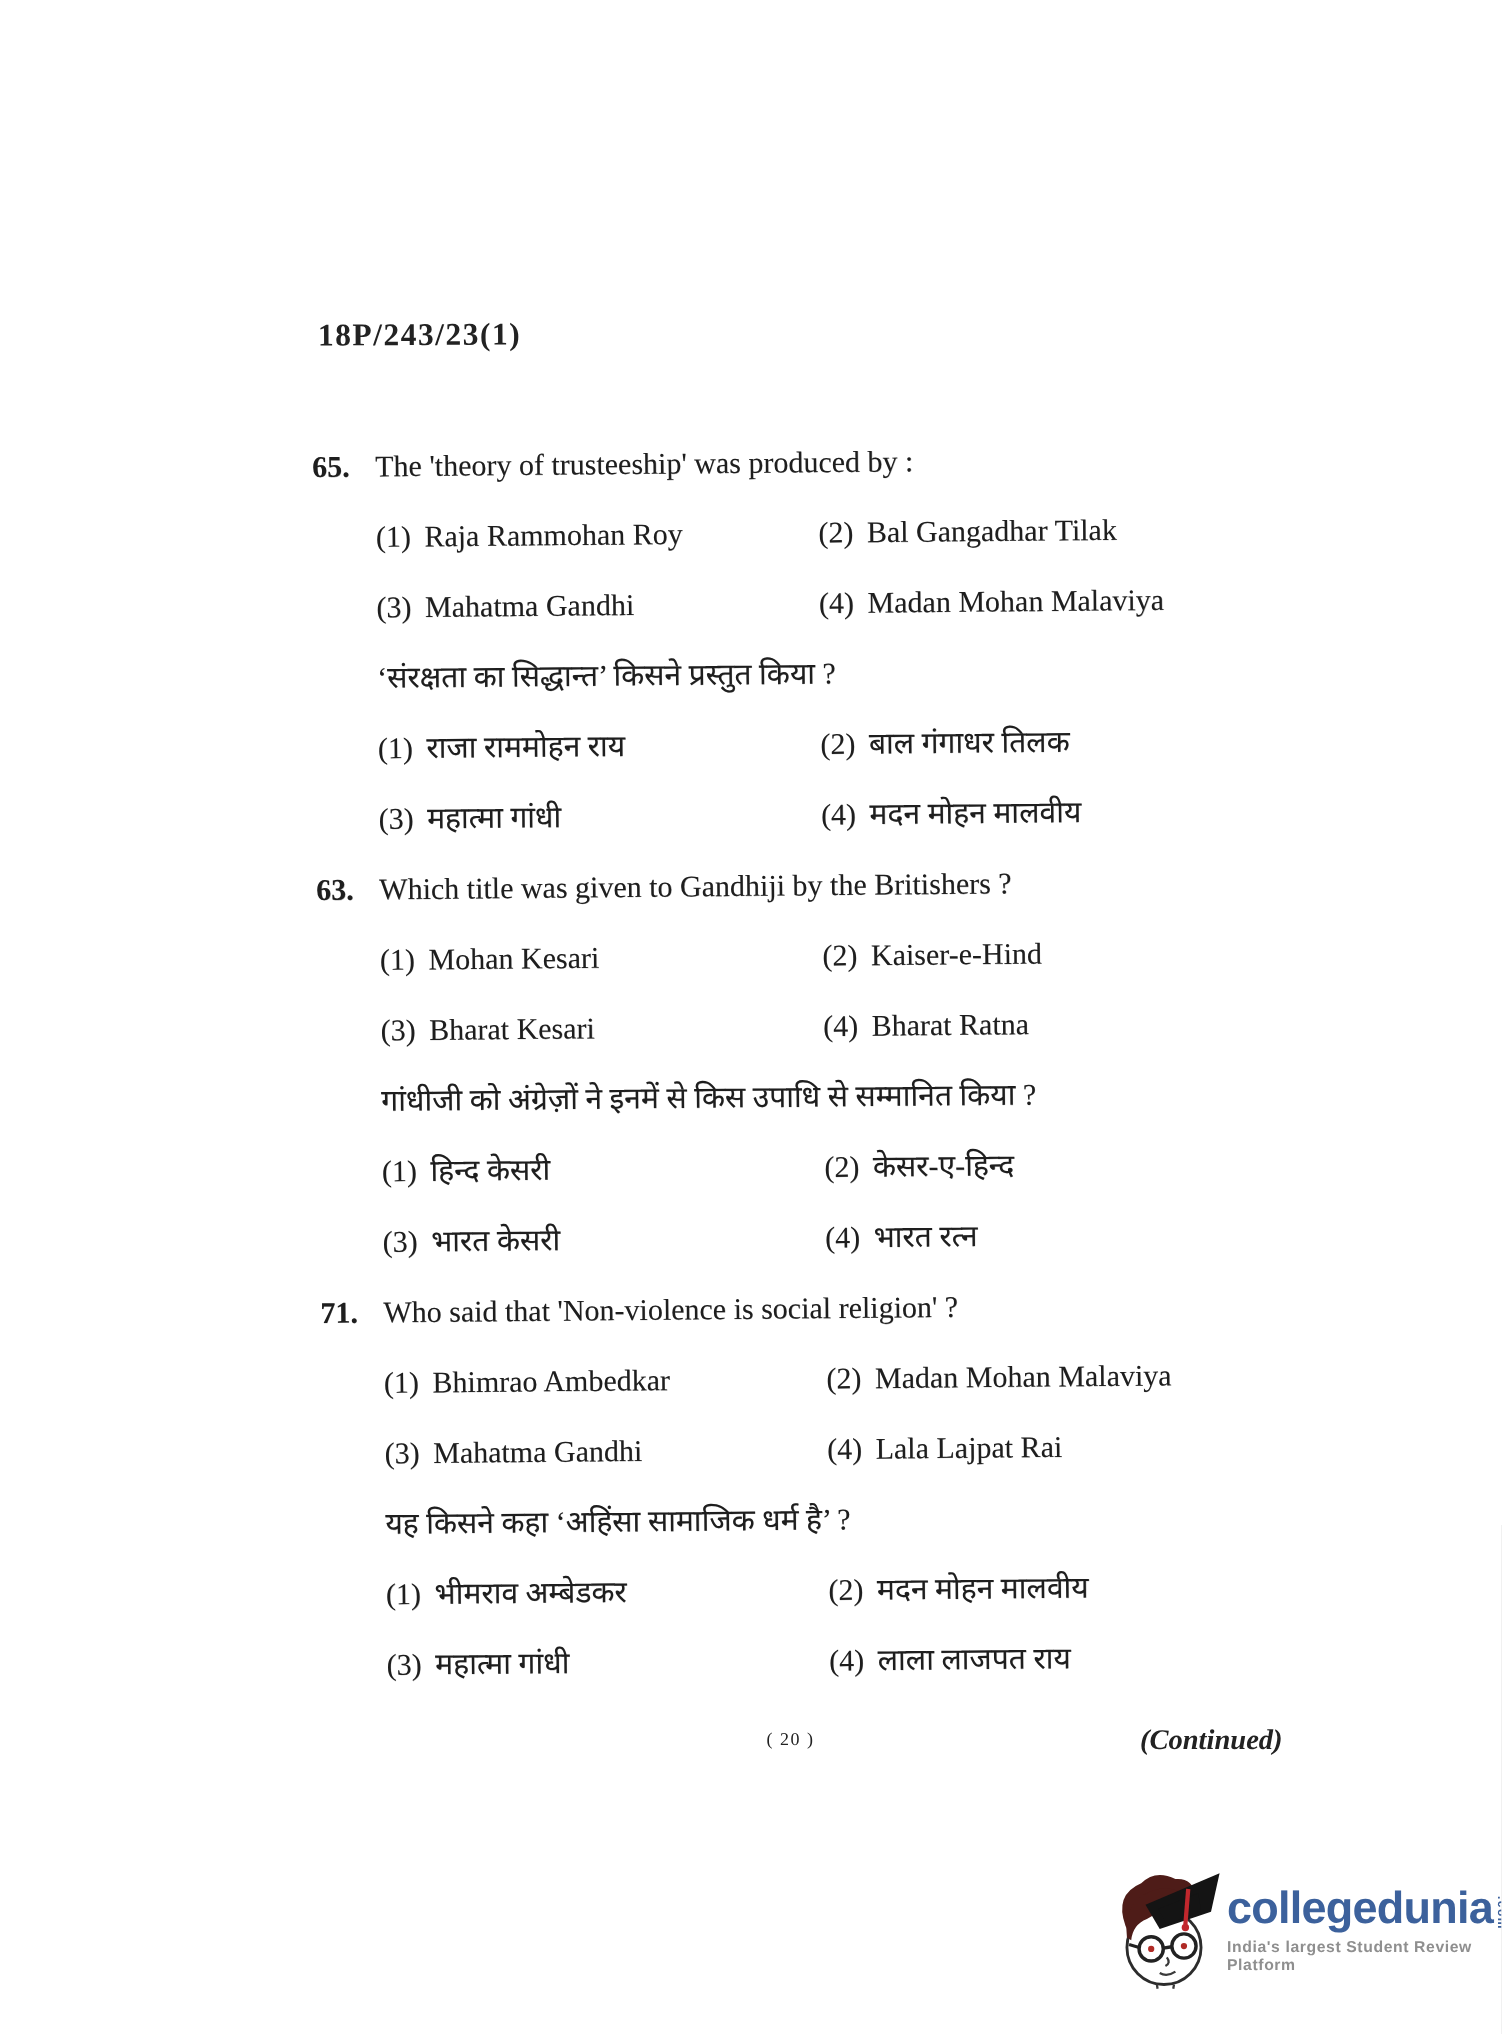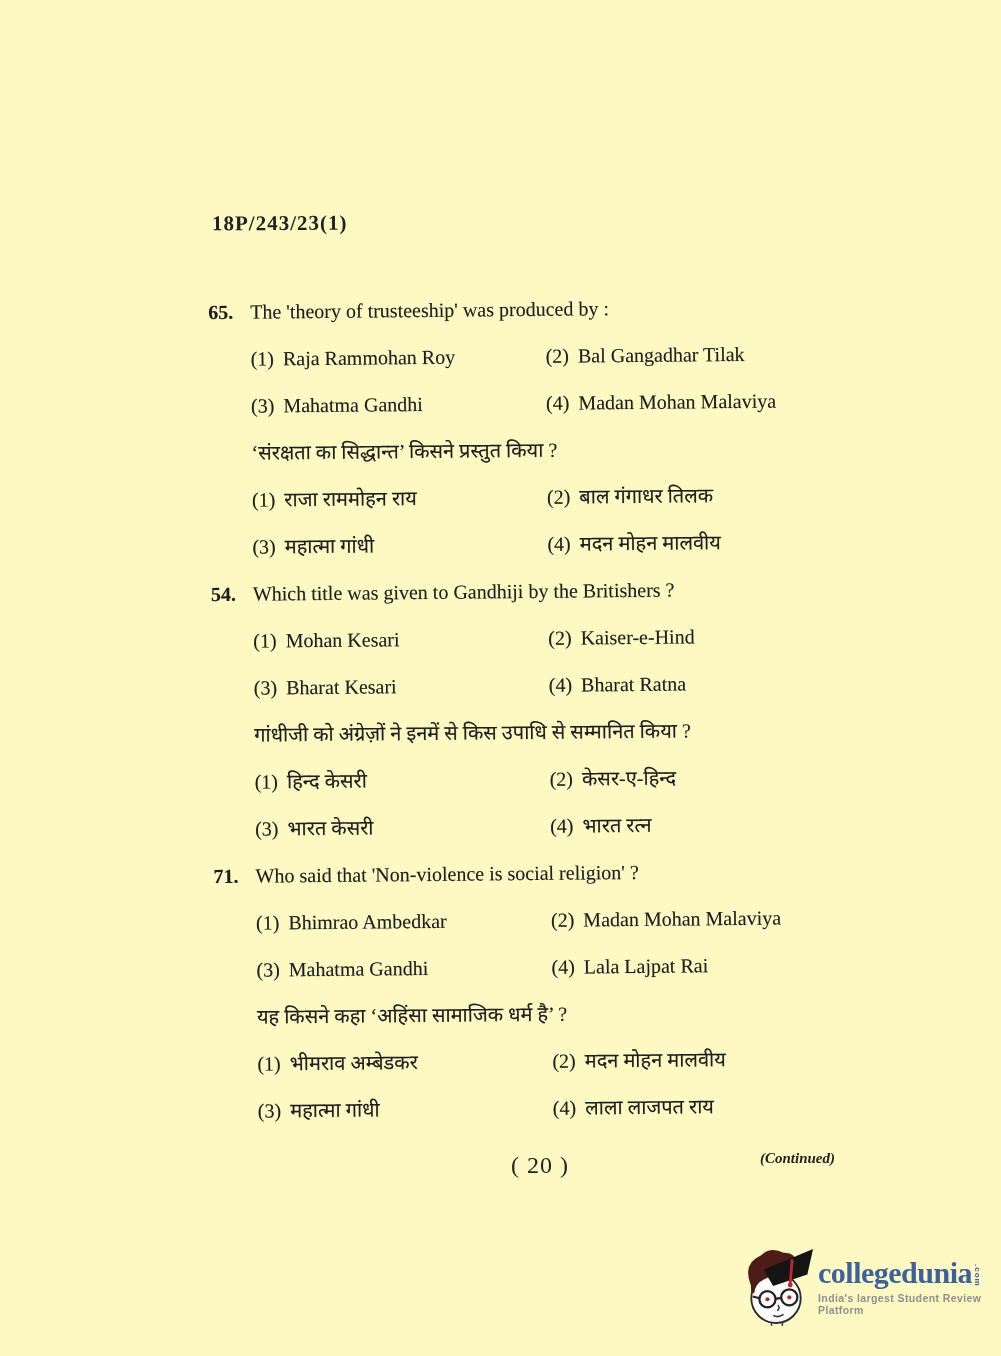--- a/index.html
+++ b/index.html
@@ -1,21 +1,21 @@
 <!DOCTYPE html>
 <html><head>
 <meta charset="utf-8">
 <style>
   * { margin:0; padding:0; box-sizing:border-box; }
   html,body { background:#e8e8e8; }
   .page {
     position:relative;
     width:1001px; height:1356px;
     margin:0 auto;
-    background:#fef9c3;
+    background:#ffffff;
     overflow:hidden;
     font-family:"Liberation Serif","DejaVu Serif",serif;
     color:#1e1e1e;
   }
   
   .header-code {
     position:absolute; left:212px; top:211px;
     font-size:21px; font-weight:700; letter-spacing:1px;
     color:#222;
     transform:rotate(-0.3deg);
@@ -30,25 +30,25 @@
   .q-num { width:42px; flex:0 0 42px; font-weight:700; }
   .q-text { font-weight:500; }
   .opts { padding-left:42px; display:grid; grid-template-columns:295px auto; }
   .opt  { white-space:nowrap; }
   .o-num { display:inline-block; margin-right:9px; }
   .hi-row { padding-left:42px; }
   .hindi { font-size:20px; }
   
   .page-num {
     position:absolute; left:511px; top:1152px;
-    font-size:24px; letter-spacing:1px; color:#222;
+    font-size:12px; letter-spacing:1px; color:#222;
   }
   .continued {
     position:absolute; left:760px; top:1150px;
-    font-size:15px; font-weight:700; font-style:italic; color:#222;font-family:Liberation Serif, serif;
+    font-size:19px; font-weight:700; font-style:italic; color:#222;font-family:Liberation Serif, serif;
   }
   
   .logo {
     position:absolute; left:738px; top:1242px;
     display:flex; align-items:flex-start;
     font-family:"Liberation Sans","DejaVu Sans",sans-serif;
   }
   .mascot { flex:0 0 auto; margin-top:2px; }
   .logo-text { margin-left:4px; margin-top:16px; }
   .brand-line { display:flex; align-items:flex-start; }
@@ -94,21 +94,21 @@
         <span class="opt"><span class="o-num">(2)</span><span>बाल गंगाधर तिलक</span></span>
       </div>
       <div class="row opts hindi">
         <span class="opt"><span class="o-num">(3)</span><span>महात्मा गांधी</span></span>
         <span class="opt"><span class="o-num">(4)</span><span>मदन मोहन मालवीय</span></span>
       </div>
     </div>
 
     <div>
       <div class="row q-head">
-        <span class="q-num">54.</span>
+        <span class="q-num">63.</span>
         <span class="q-text">Which title was given to Gandhiji by the Britishers ?</span>
       </div>
       <div class="row opts">
         <span class="opt"><span class="o-num">(1)</span><span>Mohan Kesari</span></span>
         <span class="opt"><span class="o-num">(2)</span><span>Kaiser-e-Hind</span></span>
       </div>
       <div class="row opts">
         <span class="opt"><span class="o-num">(3)</span><span>Bharat Kesari</span></span>
         <span class="opt"><span class="o-num">(4)</span><span>Bharat Ratna</span></span>
       </div>
@@ -168,20 +168,20 @@
         <line x1="22.5" y1="57" x2="15.5" y2="55" stroke="#222222" stroke-width="2.2"></line>
         <circle cx="31" cy="58" r="2.2" fill="#b02a25"></circle>
         <circle cx="54" cy="56" r="2.2" fill="#b02a25"></circle>
         <path d="M42 64 Q45 68 41 70" stroke="#3a3a3a" stroke-width="1.6" fill="none"></path>
         <path d="M37 75 Q42 78 48 74" stroke="#3a3a3a" stroke-width="1.6" fill="none"></path>
         <path d="M35 83 L35.5 86 M47 83 L46.5 86" stroke="#3a3a3a" stroke-width="1.6"></path>
       </svg>
     </span>
     <span class="logo-text">
       <span class="brand-line">
-        <span class="brand" style="color: rgb(60, 97, 156); font-family: Liberation Serif, serif;">collegedunia</span>
+        <span class="brand" style="color: rgb(60, 97, 156);">collegedunia</span>
         <span class="tld" style="color: rgb(60, 97, 156);">.com</span>
       </span>
       <span class="tagline" style="display: block; color: rgb(143, 143, 143);">India's largest Student Review Platform</span>
     </span>
   </div>
 
 </div>
 
 </body></html>

